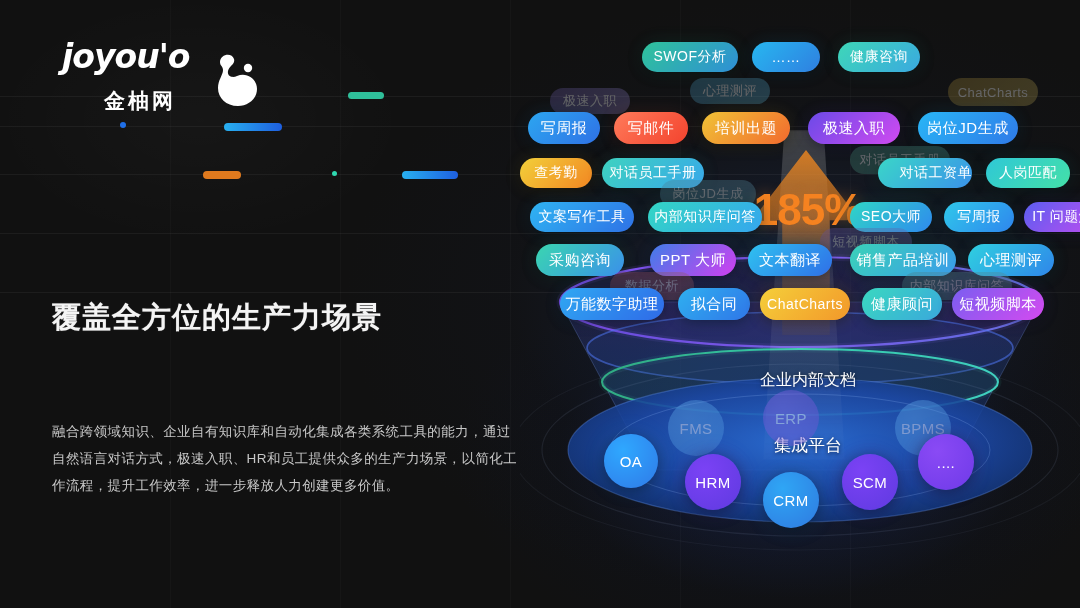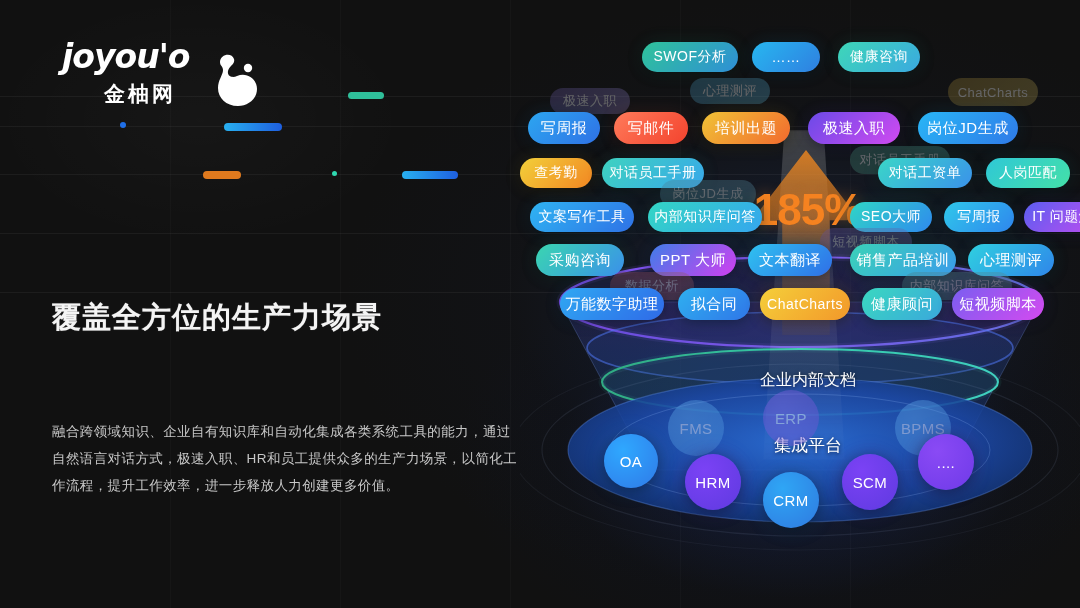--- a/index.html
+++ b/index.html
@@ -31,21 +31,21 @@
   #logo{position:absolute;left:62px;top:40px;width:180px;height:72px;}
   #logo .wordmark{
     font-family:"DejaVu Sans",sans-serif;
     font-weight:700;font-style:italic;
     font-size:33px;letter-spacing:-1px;color:#ffffff;
     line-height:1;
   }
   #logo .cnmark{
     font-family:"Liberation Sans","DejaVu Sans",sans-serif;
     font-weight:700;font-size:21px;color:#ffffff;
-    letter-spacing:3px;margin-top:7px;margin-left:42px;
+    letter-spacing:3px;margin-top:14px;margin-left:42px;
   }
   #logo .blob{position:absolute;left:140px;top:8px;width:60px;height:60px;}
 
   
   #headline{position:absolute;left:52px;top:296px;width:470px;}
   #headline .l{
     font-size:29px;font-weight:700;color:#f4f4f4;
     line-height:1.45;letter-spacing:1px;
     text-shadow:0 0 1px rgba(255,255,255,.35);
   }
@@ -238,21 +238,21 @@
         </div>
         <div class="chip solid" style="left: 0px; top: 128px; width: 72px; height: 30px; font-size: 14px; background: linear-gradient(135deg, rgb(242, 208, 58), rgb(242, 134, 34)); box-shadow: rgba(0, 0, 0, 0.45) 0px 2px 14px, rgba(242, 208, 58, 0.133) 0px 0px 18px;">
           <span>查考勤</span>
         </div>
         <div class="chip solid" style="left: 82px; top: 128px; width: 102px; height: 30px; font-size: 14px; background: linear-gradient(135deg, rgb(62, 210, 192), rgb(56, 168, 234)); box-shadow: rgba(0, 0, 0, 0.45) 0px 2px 14px, rgba(62, 210, 192, 0.133) 0px 0px 18px;">
           <span>对话员工手册</span>
         </div>
         <div class="chip ghost" style="left: 330px; top: 116px; width: 100px; height: 28px; font-size: 13px; background: linear-gradient(135deg, rgb(63, 127, 110), rgb(75, 142, 134));">
           <span>对话员工手册</span>
         </div>
-        <div class="chip solid" style="left: 358px; top: 128px; width: 94px; height: 30px; font-size: 14px; background: linear-gradient(135deg, rgb(58, 214, 200), rgb(58, 146, 234)); box-shadow: rgba(0, 0, 0, 0.45) 0px 2px 14px, rgba(58, 214, 200, 0.133) 0px 0px 18px;">
+        <div class="chip solid" style="left: 358px; top: 128px; width: 94px; height: 30px; font-size: 14px; background: linear-gradient(135deg, rgb(58, 214, 200), rgb(58, 146, 234)); box-shadow: rgba(0, 0, 0, 0.45) 0px 2px 14px, rgba(58, 214, 200, 0.133) 0px 0px 18px; justify-content: flex-end;">
           <span>对话工资单</span>
         </div>
         <div class="chip solid" style="left: 466px; top: 128px; width: 84px; height: 30px; font-size: 14px; background: linear-gradient(135deg, rgb(47, 200, 214), rgb(68, 224, 168)); box-shadow: rgba(0, 0, 0, 0.45) 0px 2px 14px, rgba(47, 200, 214, 0.133) 0px 0px 18px;">
           <span>人岗匹配</span>
         </div>
         <div class="chip ghost" style="left: 140px; top: 150px; width: 96px; height: 28px; font-size: 13px; background: linear-gradient(135deg, rgb(74, 122, 144), rgb(86, 136, 156));">
           <span>岗位JD生成</span>
         </div>
         <div class="chip solid" style="left: 10px; top: 172px; width: 104px; height: 30px; font-size: 14px; background: linear-gradient(135deg, rgb(47, 180, 242), rgb(47, 114, 230)); box-shadow: rgba(0, 0, 0, 0.45) 0px 2px 14px, rgba(47, 180, 242, 0.133) 0px 0px 18px;">
           <span>文案写作工具</span>

